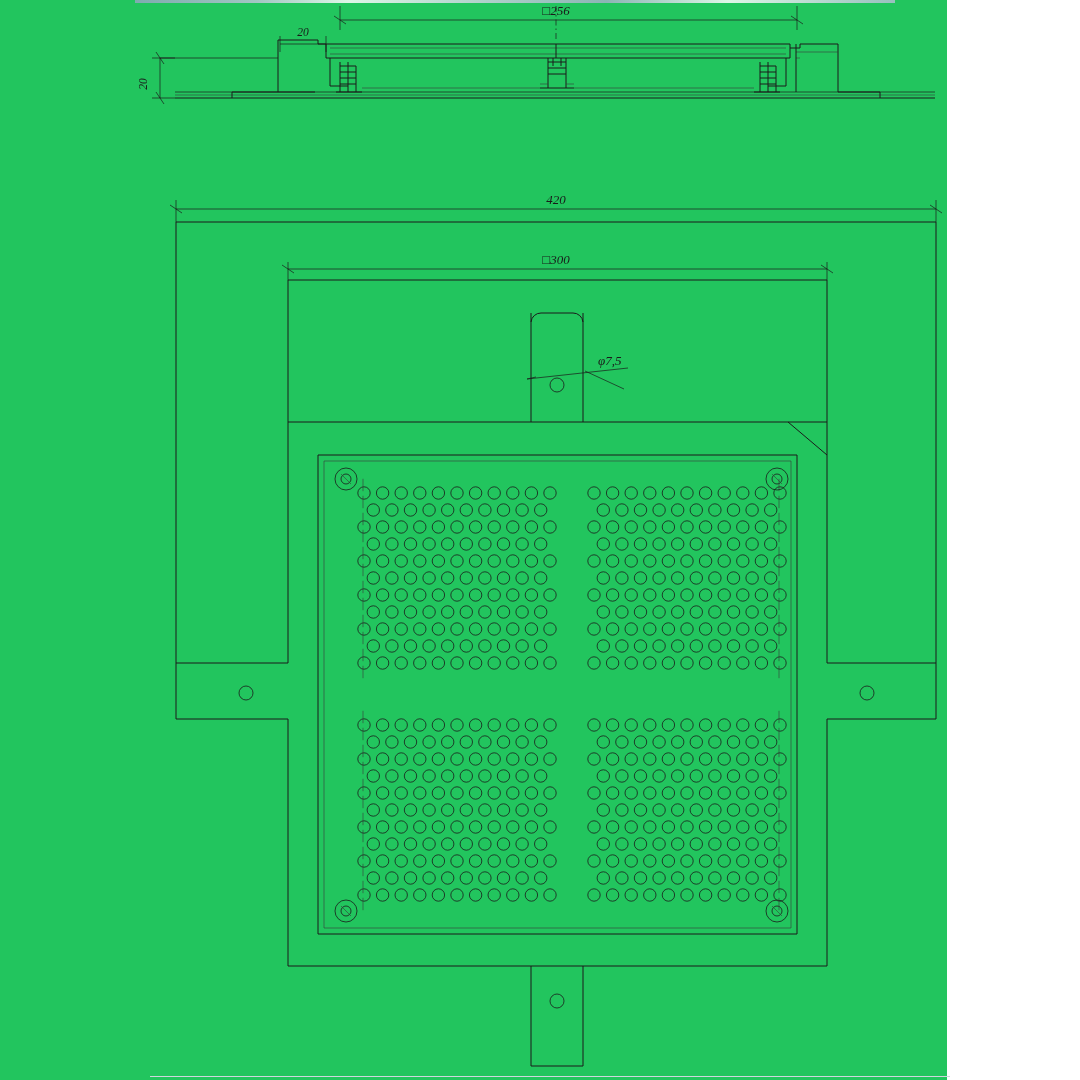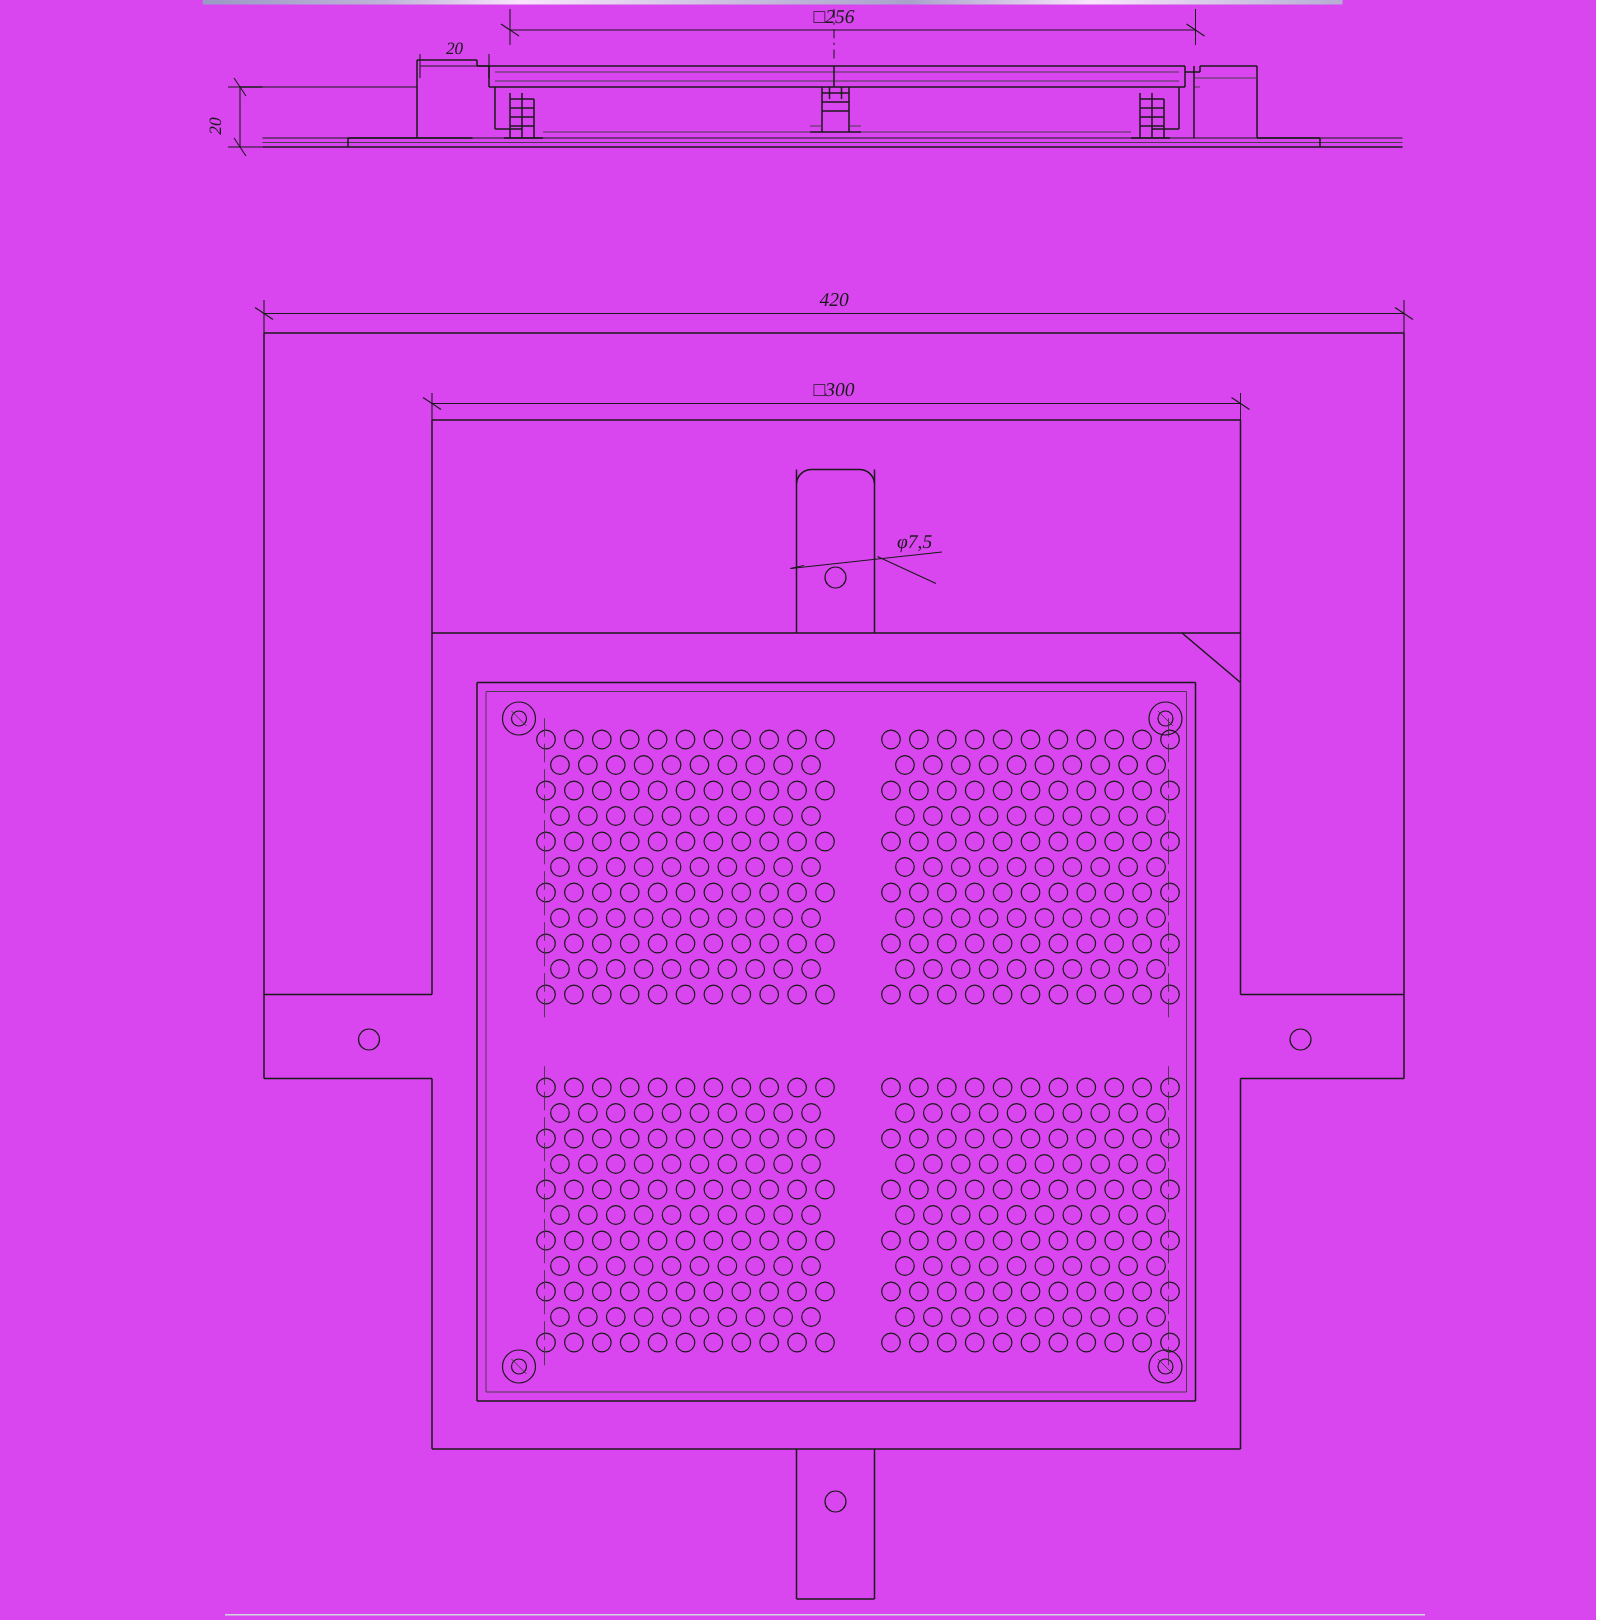--- a/index.html
+++ b/index.html
@@ -8,23 +8,23 @@
     background: #ffffff;
   }
   body {
     width: 1080px;
     height: 1080px;
     overflow: hidden;
     font-family: "Liberation Sans", sans-serif;
   }
   #drawing-root {
     position: relative;
-    width: 1064px;
+    width: 947px;
     height: 1080px;
-    background: #d946ef;
+    background: #22c55e;
   }
   svg.cad {
     position: absolute;
     top: 0;
     left: 0;
     width: 1080px;
     height: 1080px;
   }
   .ln {
     stroke: #1a1a1a;

